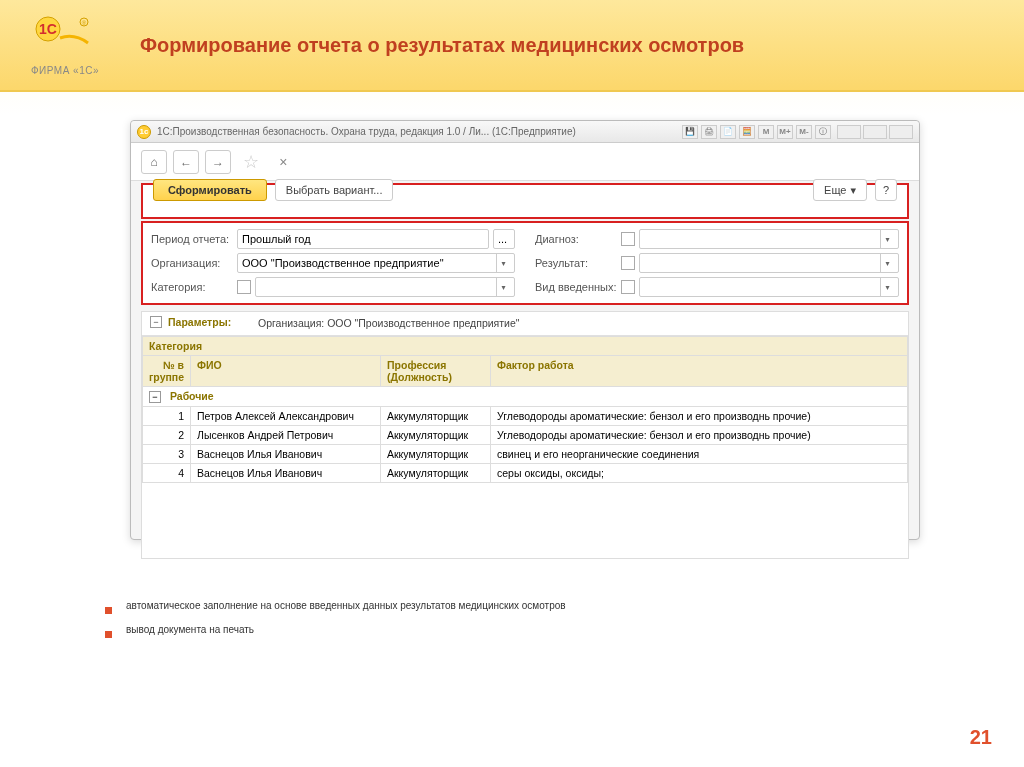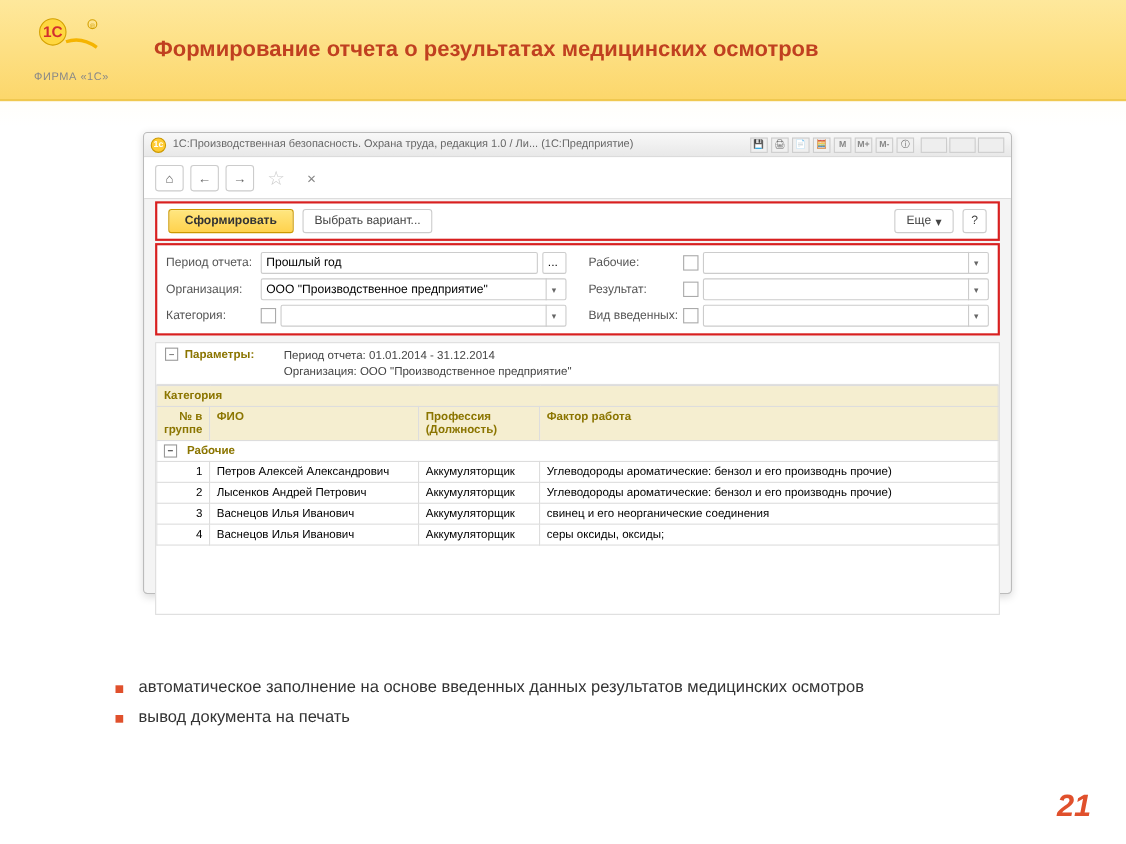--- a/index.html
+++ b/index.html
@@ -22,21 +22,21 @@
 .tb-btn.m { color: #888; font-weight: bold; }
 .win-controls { display: flex; gap: 2px; margin-left: 6px; }
 .win-btn { width: 24px; height: 14px; border: 1px solid #CCC; background: #EEE; }
 
 .nav-row { height: 38px; background: #FFF; border-bottom: 1px solid #DDD; display: flex; align-items: center; padding: 0 10px; gap: 6px; }
 .nav-btn { width: 26px; height: 24px; border: 1px solid #CCC; background: #FFF; border-radius: 3px; display: flex; align-items: center; justify-content: center; font-size: 12px; color: #666; }
 .star { font-size: 18px; color: #CCC; margin-left: 6px; margin-right: 6px; }
 .form-title { font-size: 15px; color: #333; flex: 1; }
 .close-x { font-size: 14px; color: #888; padding: 0 8px; }
 
-.toolbar-row { height: 32px; display: flex; align-items: center; padding: 16px 10px; gap: 8px; border: 2px solid #D82020; margin: 2px 10px; background: #FFF; }
+.toolbar-row { height: 32px; display: flex; align-items: flex-end; padding: 16px 10px; gap: 8px; border: 2px solid #D82020; margin: 2px 10px; background: #FFF; }
 .btn-primary { height: 22px; padding: 0 14px; background: linear-gradient(to bottom, #FFE680, #FFD24D); border: 1px solid #CC9900; border-radius: 3px; font-size: 11px; font-weight: bold; color: #333; }
 .btn-secondary { height: 22px; padding: 0 10px; background: #FFF; border: 1px solid #CCC; border-radius: 3px; font-size: 11px; color: #444; }
 .spacer { flex: 1; }
 .btn-more { height: 22px; padding: 0 10px; background: #FFF; border: 1px solid #CCC; border-radius: 3px; font-size: 11px; color: #444; display: flex; align-items: center; gap: 4px; }
 .btn-help { width: 22px; height: 22px; background: #FFF; border: 1px solid #CCC; border-radius: 3px; font-size: 11px; color: #444; }
 
 .filters { border: 2px solid #D82020; margin: 2px 10px; background: #FFF; padding: 6px 8px; display: grid; grid-template-columns: 1fr 1fr; gap: 4px 20px; }
 .filter-row { display: flex; align-items: center; gap: 4px; justify-content: space-between; }
 .filter-label { width: 82px; font-size: 11px; color: #555; }
 .filter-input { flex: 1; height: 20px; border: 1px solid #CCC; border-radius: 2px; padding: 0 4px; font-size: 11px; background: #FFF; display: flex; align-items: center; }
@@ -50,25 +50,25 @@
 .params-label { font-weight: bold; color: #8B7500; width: 90px; }
 .params-text { color: #444; line-height: 1.4; }
 
 .table { width: 100%; border-collapse: collapse; font-size: 10.5px; }
 .table th, .table td { border: 1px solid #DDD; padding: 3px 6px; text-align: left; vertical-align: top; }
 .table .cat-header { background: #F5EED0; font-weight: bold; color: #8B7500; }
 .table .col-header { background: #F5EED0; font-weight: bold; color: #8B7500; }
 .table .group-row { background: #FFF; font-weight: bold; color: #8B7500; }
 .table .num { text-align: right; width: 40px; }
 
-.bullets { position: absolute; left: 105px; top: 616px; font-size: 15px; color: #333; }
+.bullets { position: absolute; left: 105px; top: 600px; font-size: 10px; color: #333; }
 .bullets li { list-style: none; margin-bottom: 10px; display: flex; align-items: flex-start; }
 .bullet-sq { width: 7px; height: 7px; background: #E0502C; margin-right: 14px; margin-top: 7px; flex-shrink: 0; }
 
-.page-num { position: absolute; right: 32px; bottom: 18px; font-size: 28px; font-weight: bold; color: #E0502C; font-style: italic; }
+.page-num { position: absolute; right: 32px; bottom: 18px; font-size: 20px; font-weight: bold; color: #E0502C; }
 </style>
 </head>
 <body>
 
 <div class="slide">
   <div class="header-band">
     <div class="logo">
       <div class="logo-badge">
         <svg width="62" height="46" viewBox="0 0 62 46">
           <circle cx="14" cy="14" r="12" fill="#FFD740" stroke="#D4A000" stroke-width="1"></circle>
@@ -125,21 +125,21 @@
 
     <div class="filters">
       <div class="filter-row">
         <span class="filter-label">Период отчета:</span>
         <div class="filter-input">
             <span>Прошлый год</span>
           </div>
         <div class="filter-input short">...</div>
       </div>
       <div class="filter-row">
-        <span class="filter-label">Рабочие:</span>
+        <span class="filter-label">Диагноз:</span>
         <div class="checkbox"></div>
         <div class="filter-input">
             <div class="spacer"></div>
             <div class="dd">▾</div>
           </div>
       </div>
       <div class="filter-row">
         <span class="filter-label">Организация:</span>
         <div class="filter-input">
             <span>ООО "Производственное предприятие"</span>
@@ -171,21 +171,20 @@
             <div class="dd">▾</div>
           </div>
       </div>
     </div>
 
     <div class="report-body">
       <div class="params-sec">
         <div class="tree-toggle">−</div>
         <div class="params-label">Параметры:</div>
         <div class="params-text">
-          <div>Период отчета: 01.01.2014 - 31.12.2014</div>
           <div>Организация: ООО "Производственное предприятие"</div>
         </div>
       </div>
       <table class="table">
         <tbody>
             <tr class="cat-header">
               <td colspan="4">Категория</td>
             </tr>
         <tr class="col-header">
           <th class="num">№ в группе</th>

